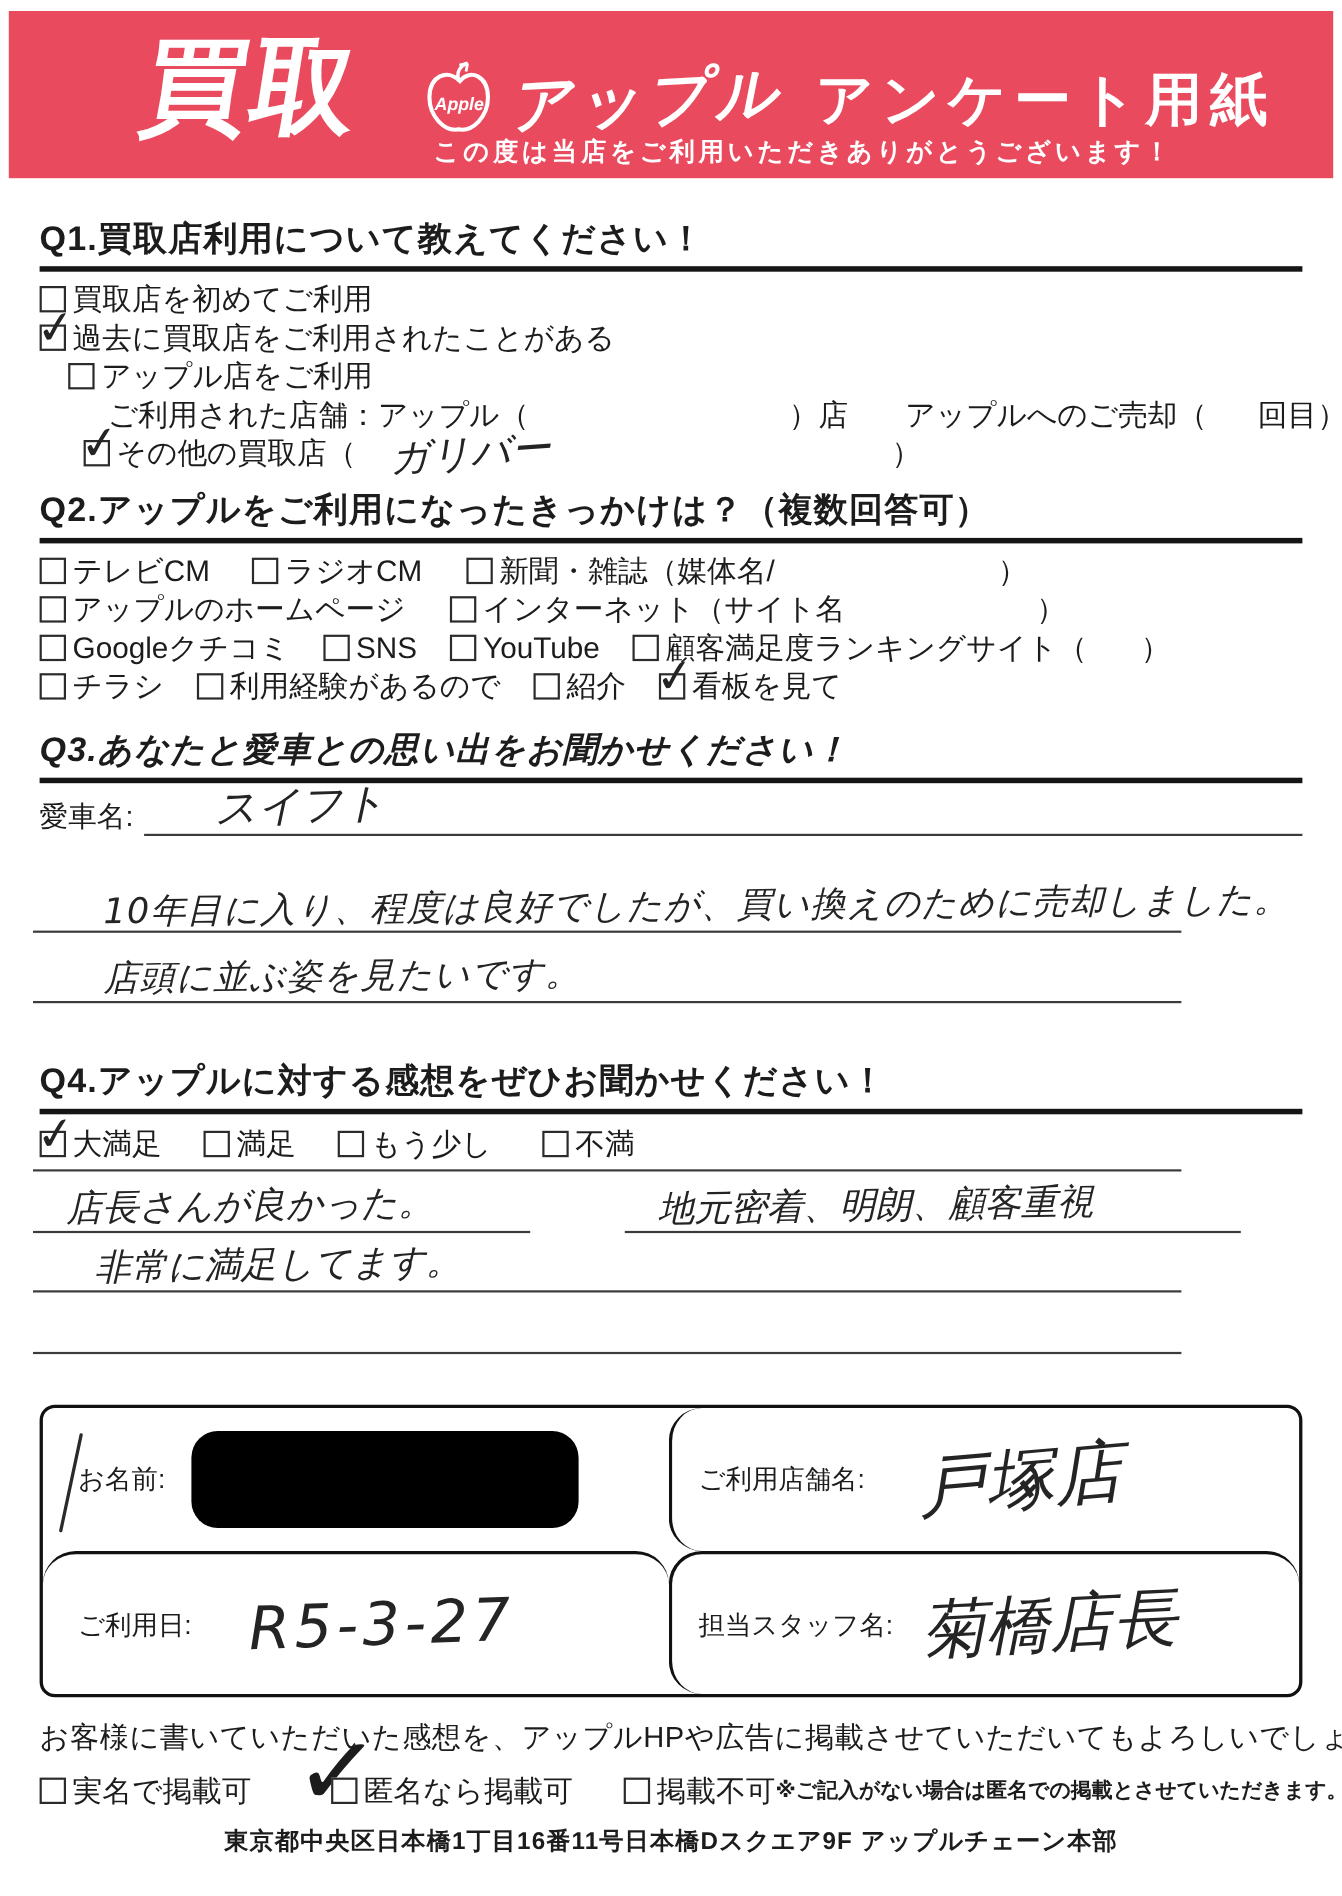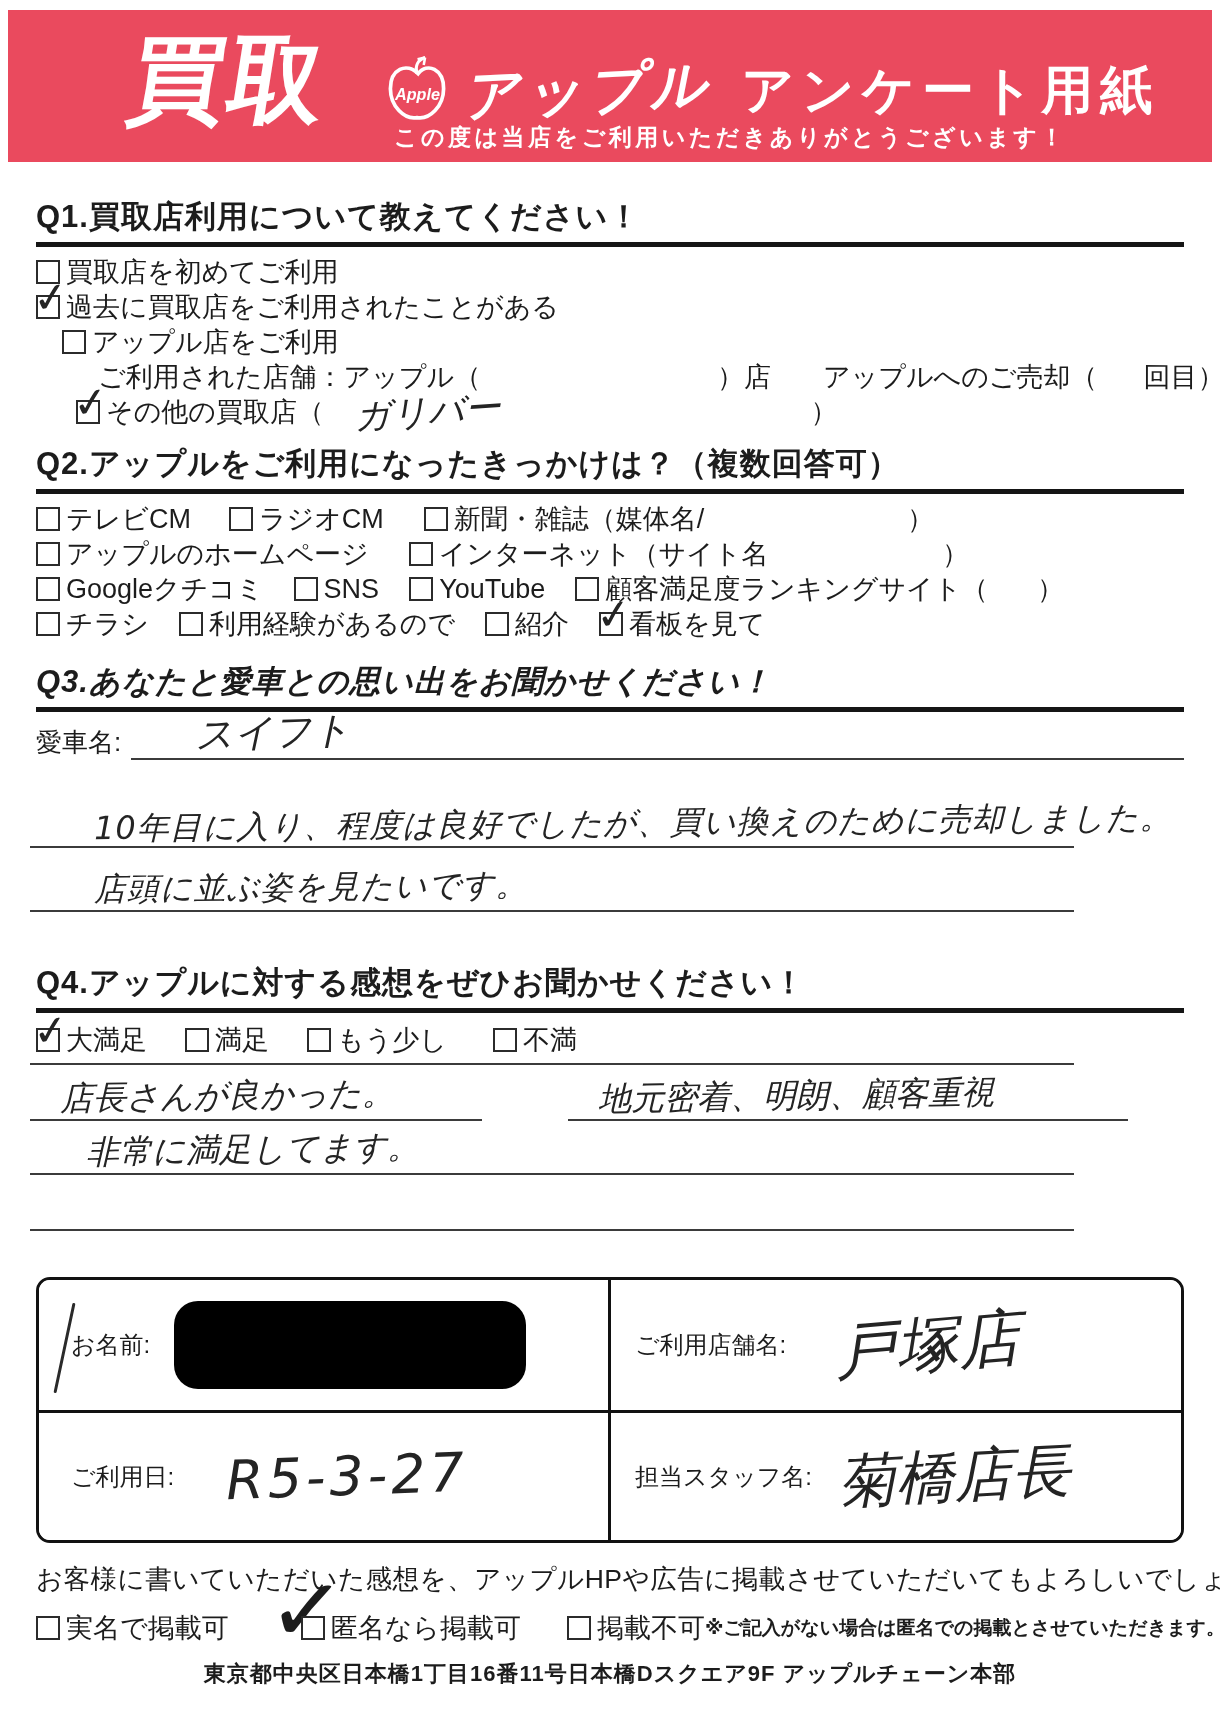--- a/index.html
+++ b/index.html
@@ -43,21 +43,21 @@
   .ratings{margin-top:12px;}
   .mlA{margin-left:38px;} .mlB{margin-left:46px;}
   .cmt-row{display:flex;align-items:flex-end;height:56px;}
   .cmt-left{width:452px;border-bottom:2px solid #3b3b3b;height:100%;display:flex;align-items:flex-end;margin-left:-6px;}
   .cmt-right{width:560px;border-bottom:2px solid #3b3b3b;height:100%;display:flex;align-items:flex-end;margin-left:86px;}
   .hw-cmt{font-size:33px;padding-left:30px;white-space:nowrap;transform:rotate(-1deg);}
   .line2{height:52px;} .line3{height:54px;}
   
   .info-table{margin-top:46px;border:3px solid #111;border-radius:14px;display:grid;
     grid-template-columns:569px 1fr;grid-template-rows:130px 130px;overflow:hidden;}
-  .cell{display:flex;align-items:center;position:relative;background:#fff;}
+  .cell{display:flex;align-items:center;position:relative;background:#fff;border-radius:30px;}
   .cell.bl{border-left:3px solid #111;}
   .cell.bt{border-top:3px solid #111;}
   .cell-label{font-size:24px;font-weight:400;margin-left:32px;white-space:nowrap;}
   .redact{width:352px;height:88px;background:#000;border-radius:24px;margin-left:24px;}
   .slash-mark{position:absolute;left:24px;top:22px;width:3px;height:92px;background:#2a2a2a;
     transform:rotate(12deg);border-radius:2px;}
   .hw-big{white-space:nowrap;}
   .hw-store{font-size:62px;margin-left:48px;transform:rotate(-5deg);}
   .hw-date{font-size:54px;margin-left:52px;transform:rotate(-2deg);letter-spacing:4px;}
   .hw-staff{font-size:58px;margin-left:26px;transform:rotate(-3deg);}

